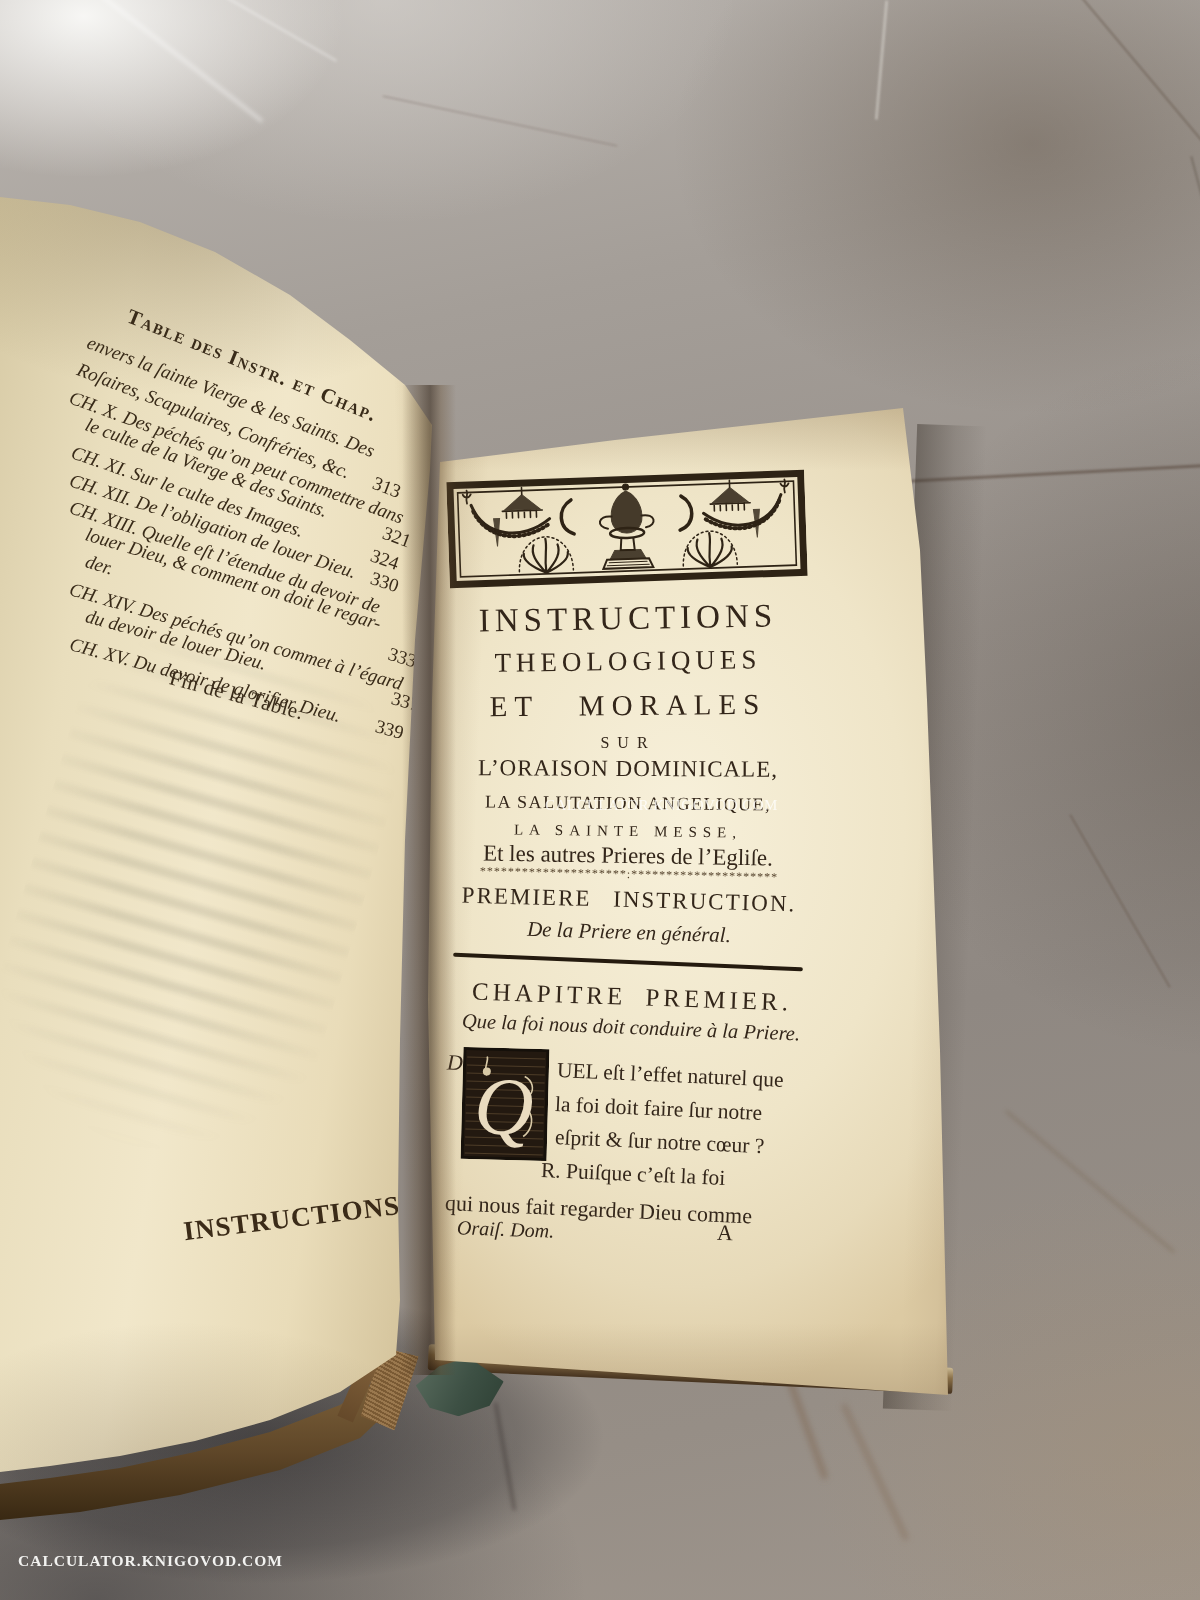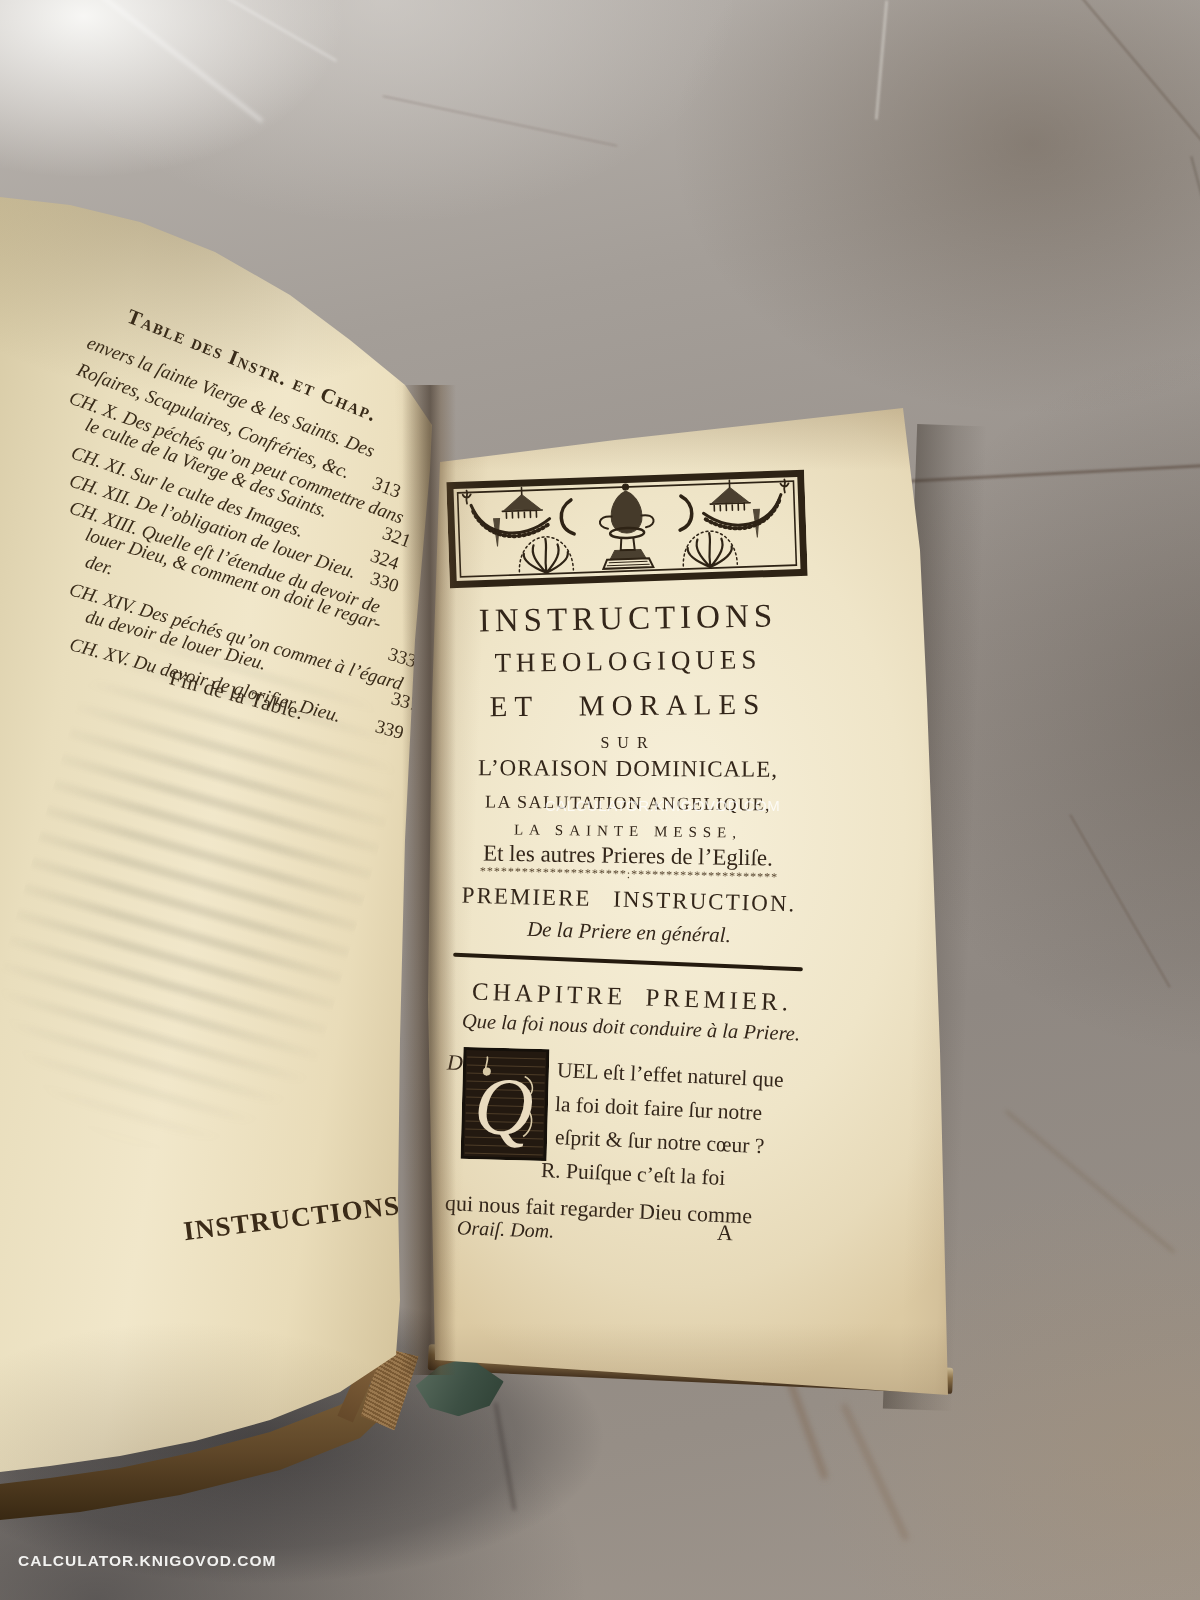--- a/index.html
+++ b/index.html
@@ -89,21 +89,21 @@
   #rp-dropcap{left:47px;top:648px;width:86px;height:112px;transform:rotate(1.5deg);}
   .rp-body{white-space:nowrap;font-size:21.5px;transform:rotate(2.5deg);transform-origin:left center;}
   .b0{left:142px;top:658px;}
   .b1{left:140px;top:692px;}
   .b2{left:140px;top:725px;}
   .r0{left:126px;top:758px;}
   .r1{left:30px;top:790px;font-size:22px;}
   #rp-footer{left:42px;top:818px;font-style:italic;font-size:20px;transform:rotate(2deg);}
   #rp-sig{left:302px;top:820px;font-size:22px;transform:rotate(2deg);}
   
-  .wm{position:absolute;font-family:Liberation Sans, sans-serif;z-index:30;white-space:nowrap;}
+  .wm{position:absolute;font-family:Liberation Serif, serif;z-index:30;white-space:nowrap;}
   #wm-center{left:545px;top:797px;font-size:15px;letter-spacing:0.5px;color:rgba(255,255,255,0.78);}
   #wm-bottom{left:18px;top:1552px;font-size:15.5px;font-weight:bold;letter-spacing:1px;color:#f2f2f0;}
 </style>
 </head>
 <body>
 
 <div id="stage">
 
   <div class="vein" style="left:30px;top:40px;width:260px;height:3px;transform:rotate(38deg);background:rgba(255,255,255,0.5);filter:blur(2px);"></div>
   <div class="vein" style="left:150px;top:10px;width:200px;height:2px;transform:rotate(30deg);background:rgba(255,255,255,0.4);filter:blur(1.5px);"></div>

